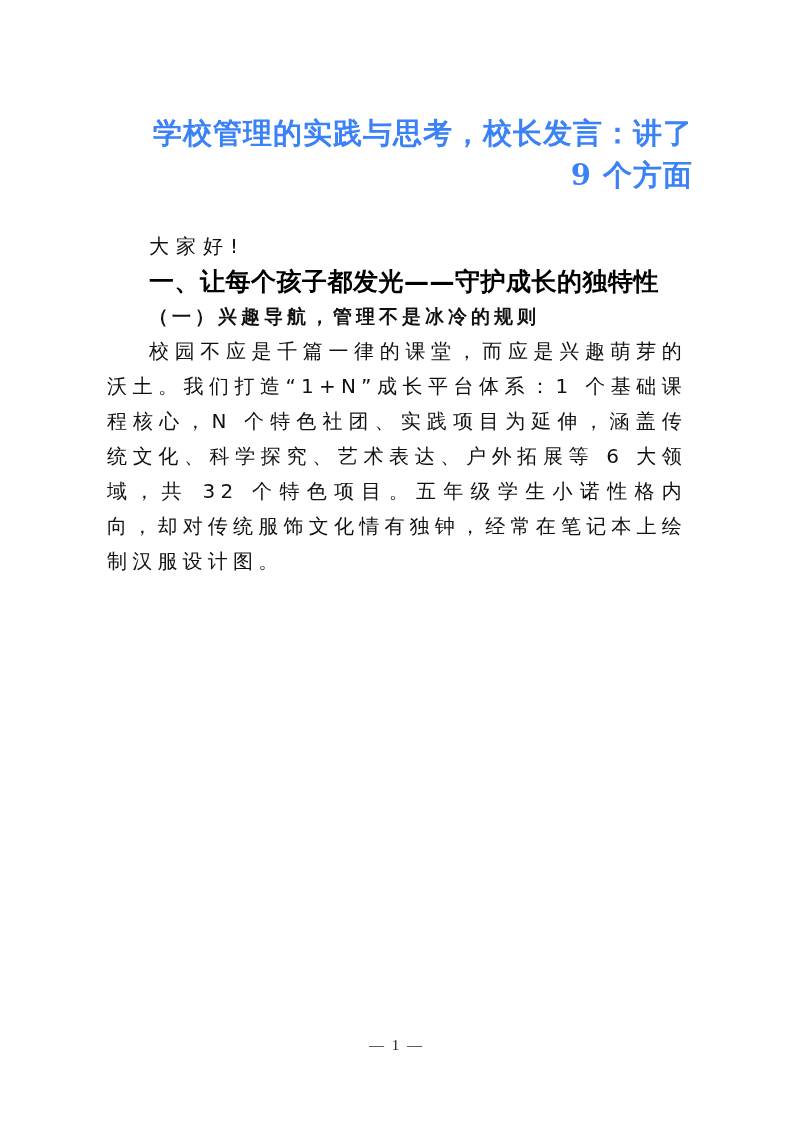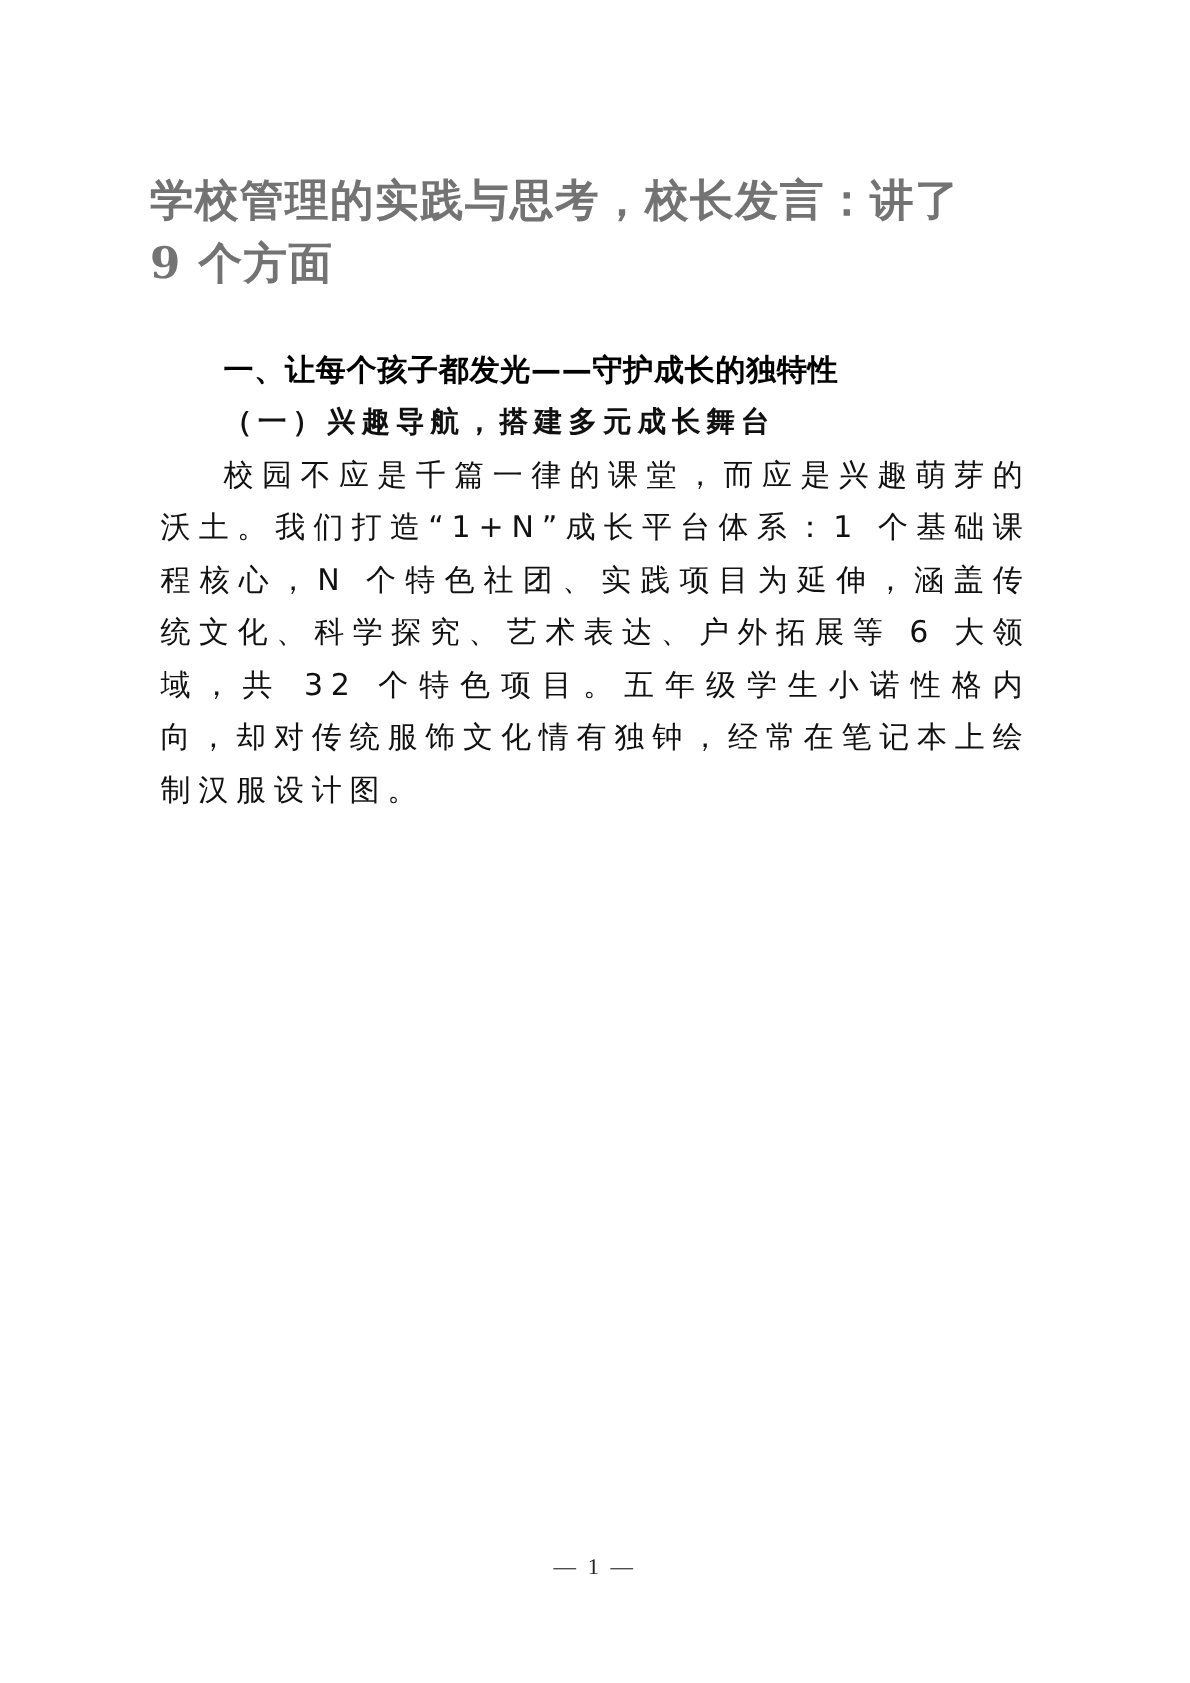--- a/index.html
+++ b/index.html
@@ -20,27 +20,27 @@
       top: 0;
       width: 793px;
       height: 1122px;
       background: #ffffff;
     }
     .title {
       position: absolute;
       left: 100px;
       top: 112px;
       width: 593px;
-      text-align: left;
+      text-align: right;
       font-family: "DejaVu Serif", "Liberation Serif", serif;
       font-weight: bold;
       font-size: 29px;
       line-height: 42px;
       letter-spacing: 1px;
-      color: #737373;
+      color: #3b82f6;
       margin: 0;
     }
     .title .line {
       display: block;
       white-space: nowrap;
     }
     .body-text {
       position: absolute;
       left: 107px;
       top: 229px;
@@ -65,21 +65,21 @@
     }
     .salutation {
       margin: 0;
       letter-spacing: 4px;
     }
     .heading1 {
       margin: 0;
       text-indent: 42px;
       font-family: "DejaVu Sans", "Liberation Sans", sans-serif;
       font-weight: bold;
-      font-size: 20px;
+      font-size: 25px;
       letter-spacing: 0.5px;
       color: #000000;
     }
     .heading2 {
       margin: 0;
       text-indent: 42px;
       font-family: "DejaVu Sans", "Liberation Sans", sans-serif;
       font-weight: bold;
       font-size: 19px;
       letter-spacing: 4px;
@@ -101,22 +101,23 @@
 <body>
 
 <div class="page">
 
   <h1 class="title">
     <span class="line">学校管理的实践与思考，校长发言：讲了</span>
     <span class="line">9 个方面</span>
   </h1>
 
   <div class="body-text">
+    <p class="para indent">大家好!</p>
 
     <h2 class="heading1">一、让每个孩子都发光——守护成长的独特性</h2>
 
-    <h3 class="heading2">（一）兴趣导航，搭建多元成长舞台</h3>
+    <h3 class="heading2">（一）兴趣导航，管理不是冰冷的规则</h3>
     <p class="para indent tight">校园不应是千篇一律的课堂，而应是兴趣萌芽的沃土。我们打造“1+N”成长平台体系：1 个基础课程核心，N 个特色社团、实践项目为延伸，涵盖传统文化、科学探究、艺术表达、户外拓展等 6 大领域，共 32 个特色项目。五年级学生小诺性格内向，却对传统服饰文化情有独钟，经常在笔记本上绘制汉服设计图。</p>
   </div>
 
   <div class="page-number">— 1 —</div>
 
 </div>
 
 </body></html>

